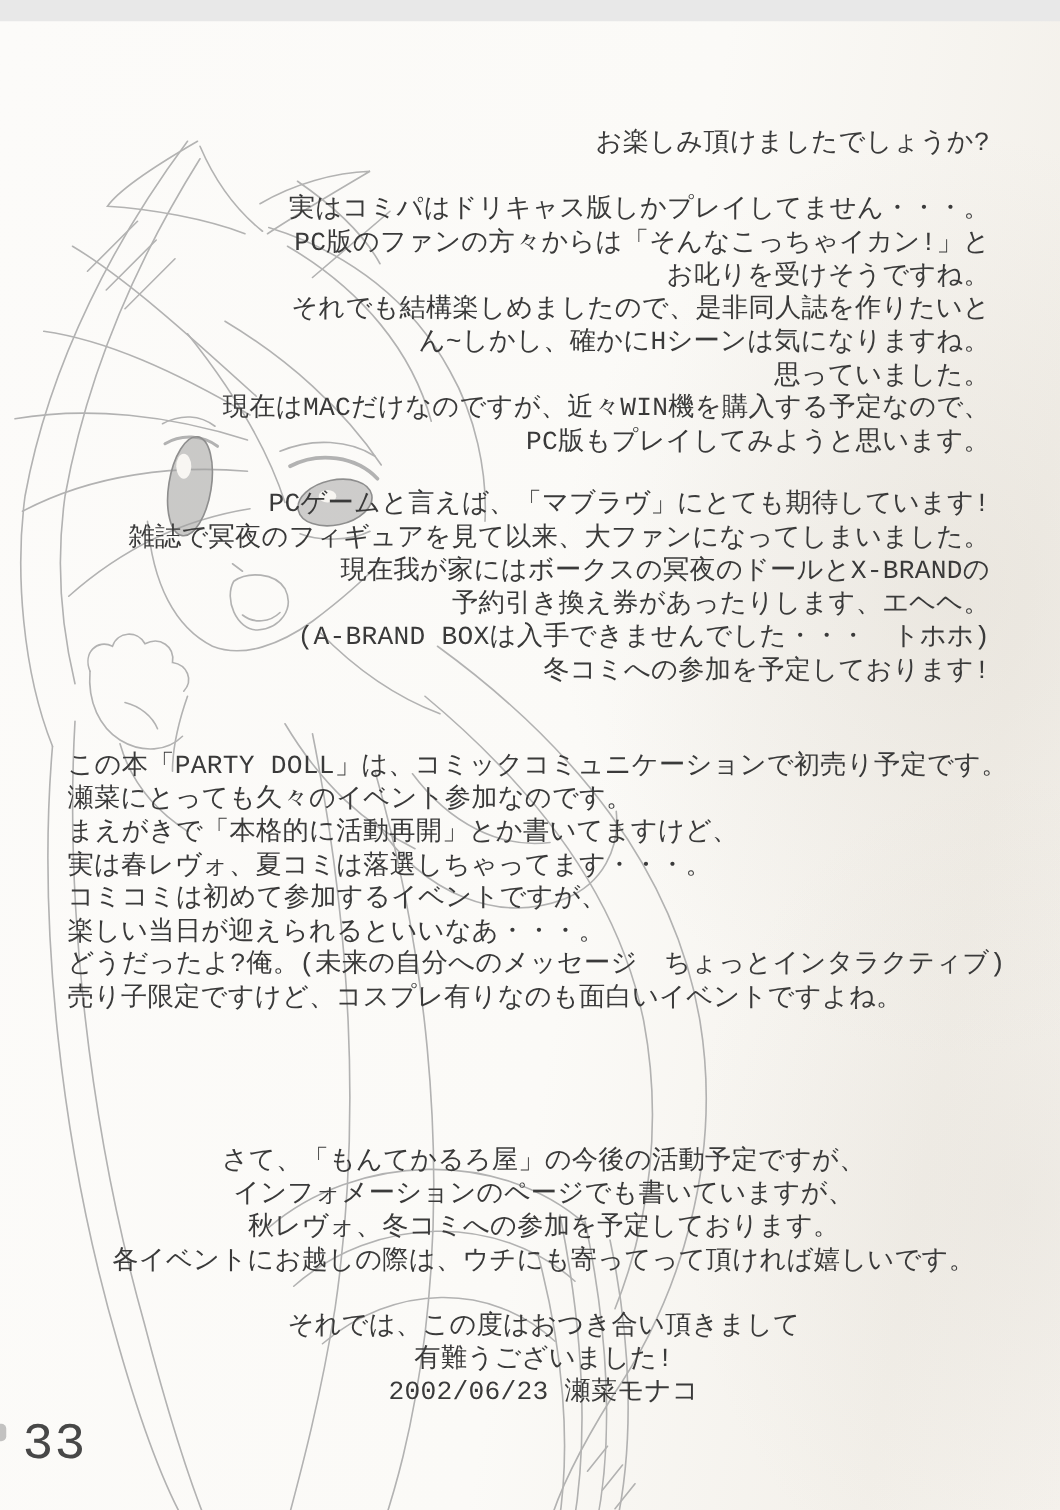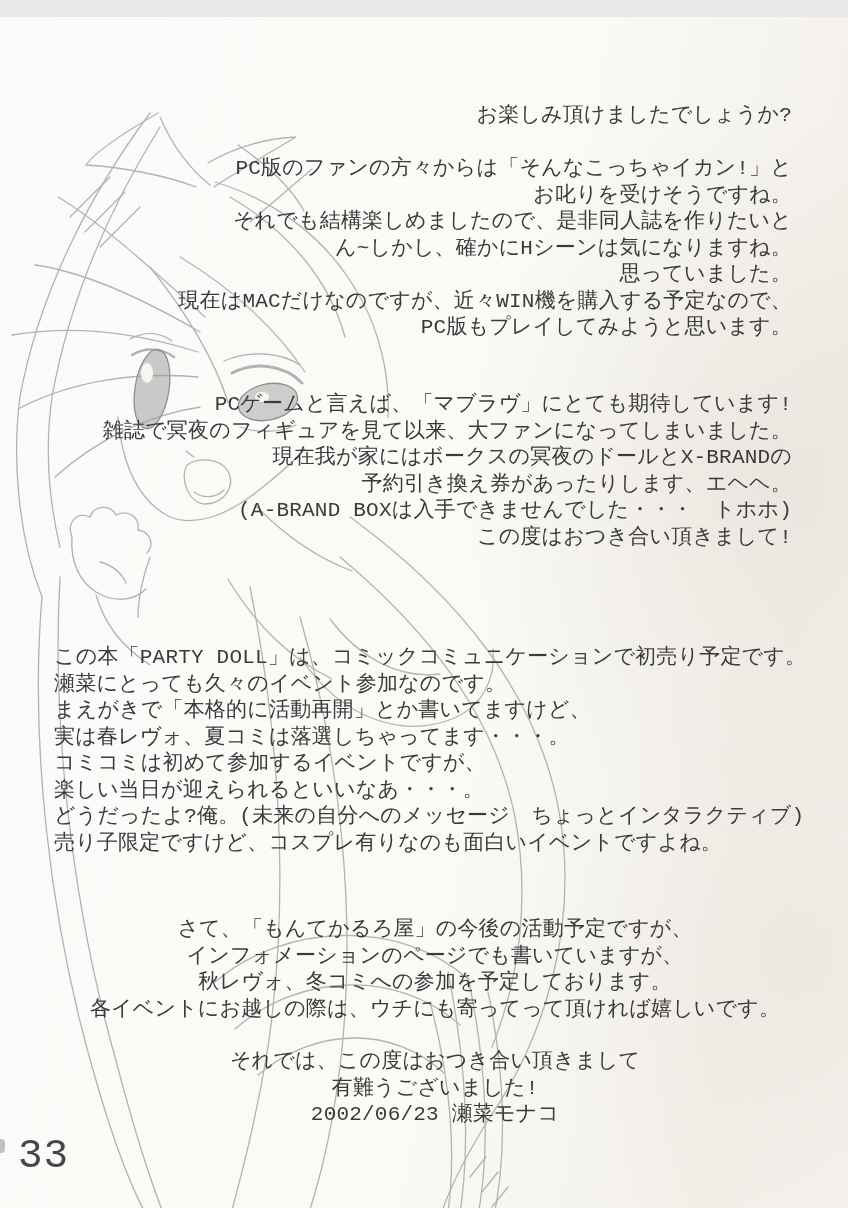--- a/index.html
+++ b/index.html
@@ -17,21 +17,21 @@
   .sketch{position:absolute;left:0;top:0;z-index:1;}
   .textlayer{position:absolute;left:0;top:0;width:100%;height:100%;z-index:2;}
   .block{position:absolute;font-size:21px;line-height:26.5px;color:#3a3a3a;letter-spacing:0.2px;}
   .block .line{white-space:pre;}
   .align-right{left:0;right:56px;text-align:right;}
   .align-left{left:54px;right:20px;text-align:left;}
   .align-center{left:22px;right:0;text-align:center;}
   .greeting{top:86px;}
   .b-comipa{top:139px;}
   .b-muvluv{top:375px;}
-  .b-event{top:628px;}
+  .b-event{top:584px;}
   .b-schedule{top:900px;}
   .b-closing{top:1032px;}
   .page-number{
     position:absolute;left:18px;top:1116px;z-index:2;
     font-size:41px;color:#474747;letter-spacing:1px;
   }
   .bottom-bar{
     position:absolute;left:0;bottom:0;z-index:3;
     width:274px;height:6px;
     background:linear-gradient(to right,#3f3f3f 0%,#5d5d5d 35%,#8d8d8d 70%,rgba(180,180,180,0) 100%);
@@ -118,36 +118,37 @@
     </g>
   </svg>
 
   <div class="textlayer">
 
     <div class="block align-right greeting">
       <div class="line">お楽しみ頂けましたでしょうか?</div>
     </div>
 
     <div class="block align-right b-comipa">
+        <div class="line">実はコミパはドリキャス版しかプレイしてません・・・。</div>
         <div class="line">PC版のファンの方々からは「そんなこっちゃイカン!」と</div>
         <div class="line">お叱りを受けそうですね。</div>
         <div class="line">それでも結構楽しめましたので、是非同人誌を作りたいと</div>
         <div class="line">ん~しかし、確かにHシーンは気になりますね。</div>
         <div class="line">思っていました。</div>
         <div class="line">現在はMACだけなのですが、近々WIN機を購入する予定なので、</div>
         <div class="line">PC版もプレイしてみようと思います。</div>
       </div>
 
     <div class="block align-right b-muvluv">
         <div class="line">PCゲームと言えば、「マブラヴ」にとても期待しています!</div>
         <div class="line">雑誌で冥夜のフィギュアを見て以来、大ファンになってしまいました。</div>
         <div class="line">現在我が家にはボークスの冥夜のドールとX-BRANDの</div>
         <div class="line">予約引き換え券があったりします、エヘヘ。</div>
         <div class="line">(A-BRAND BOXは入手できませんでした・・・　トホホ)</div>
-        <div class="line">この度はおつき合い頂きまして!</div>
+        <div class="line">冬コミへの参加を予定しております!</div>
       </div>
 
     <div class="block align-left b-event">
         <div class="line">この本「PARTY DOLL」は、コミックコミュニケーションで初売り予定です。</div>
         <div class="line">瀬菜にとっても久々のイベント参加なのです。</div>
         <div class="line">まえがきで「本格的に活動再開」とか書いてますけど、</div>
         <div class="line">実は春レヴォ、夏コミは落選しちゃってます・・・。</div>
         <div class="line">コミコミは初めて参加するイベントですが、</div>
         <div class="line">楽しい当日が迎えられるといいなあ・・・。</div>
         <div class="line">どうだったよ?俺。(未来の自分へのメッセージ　ちょっとインタラクティブ)</div>

